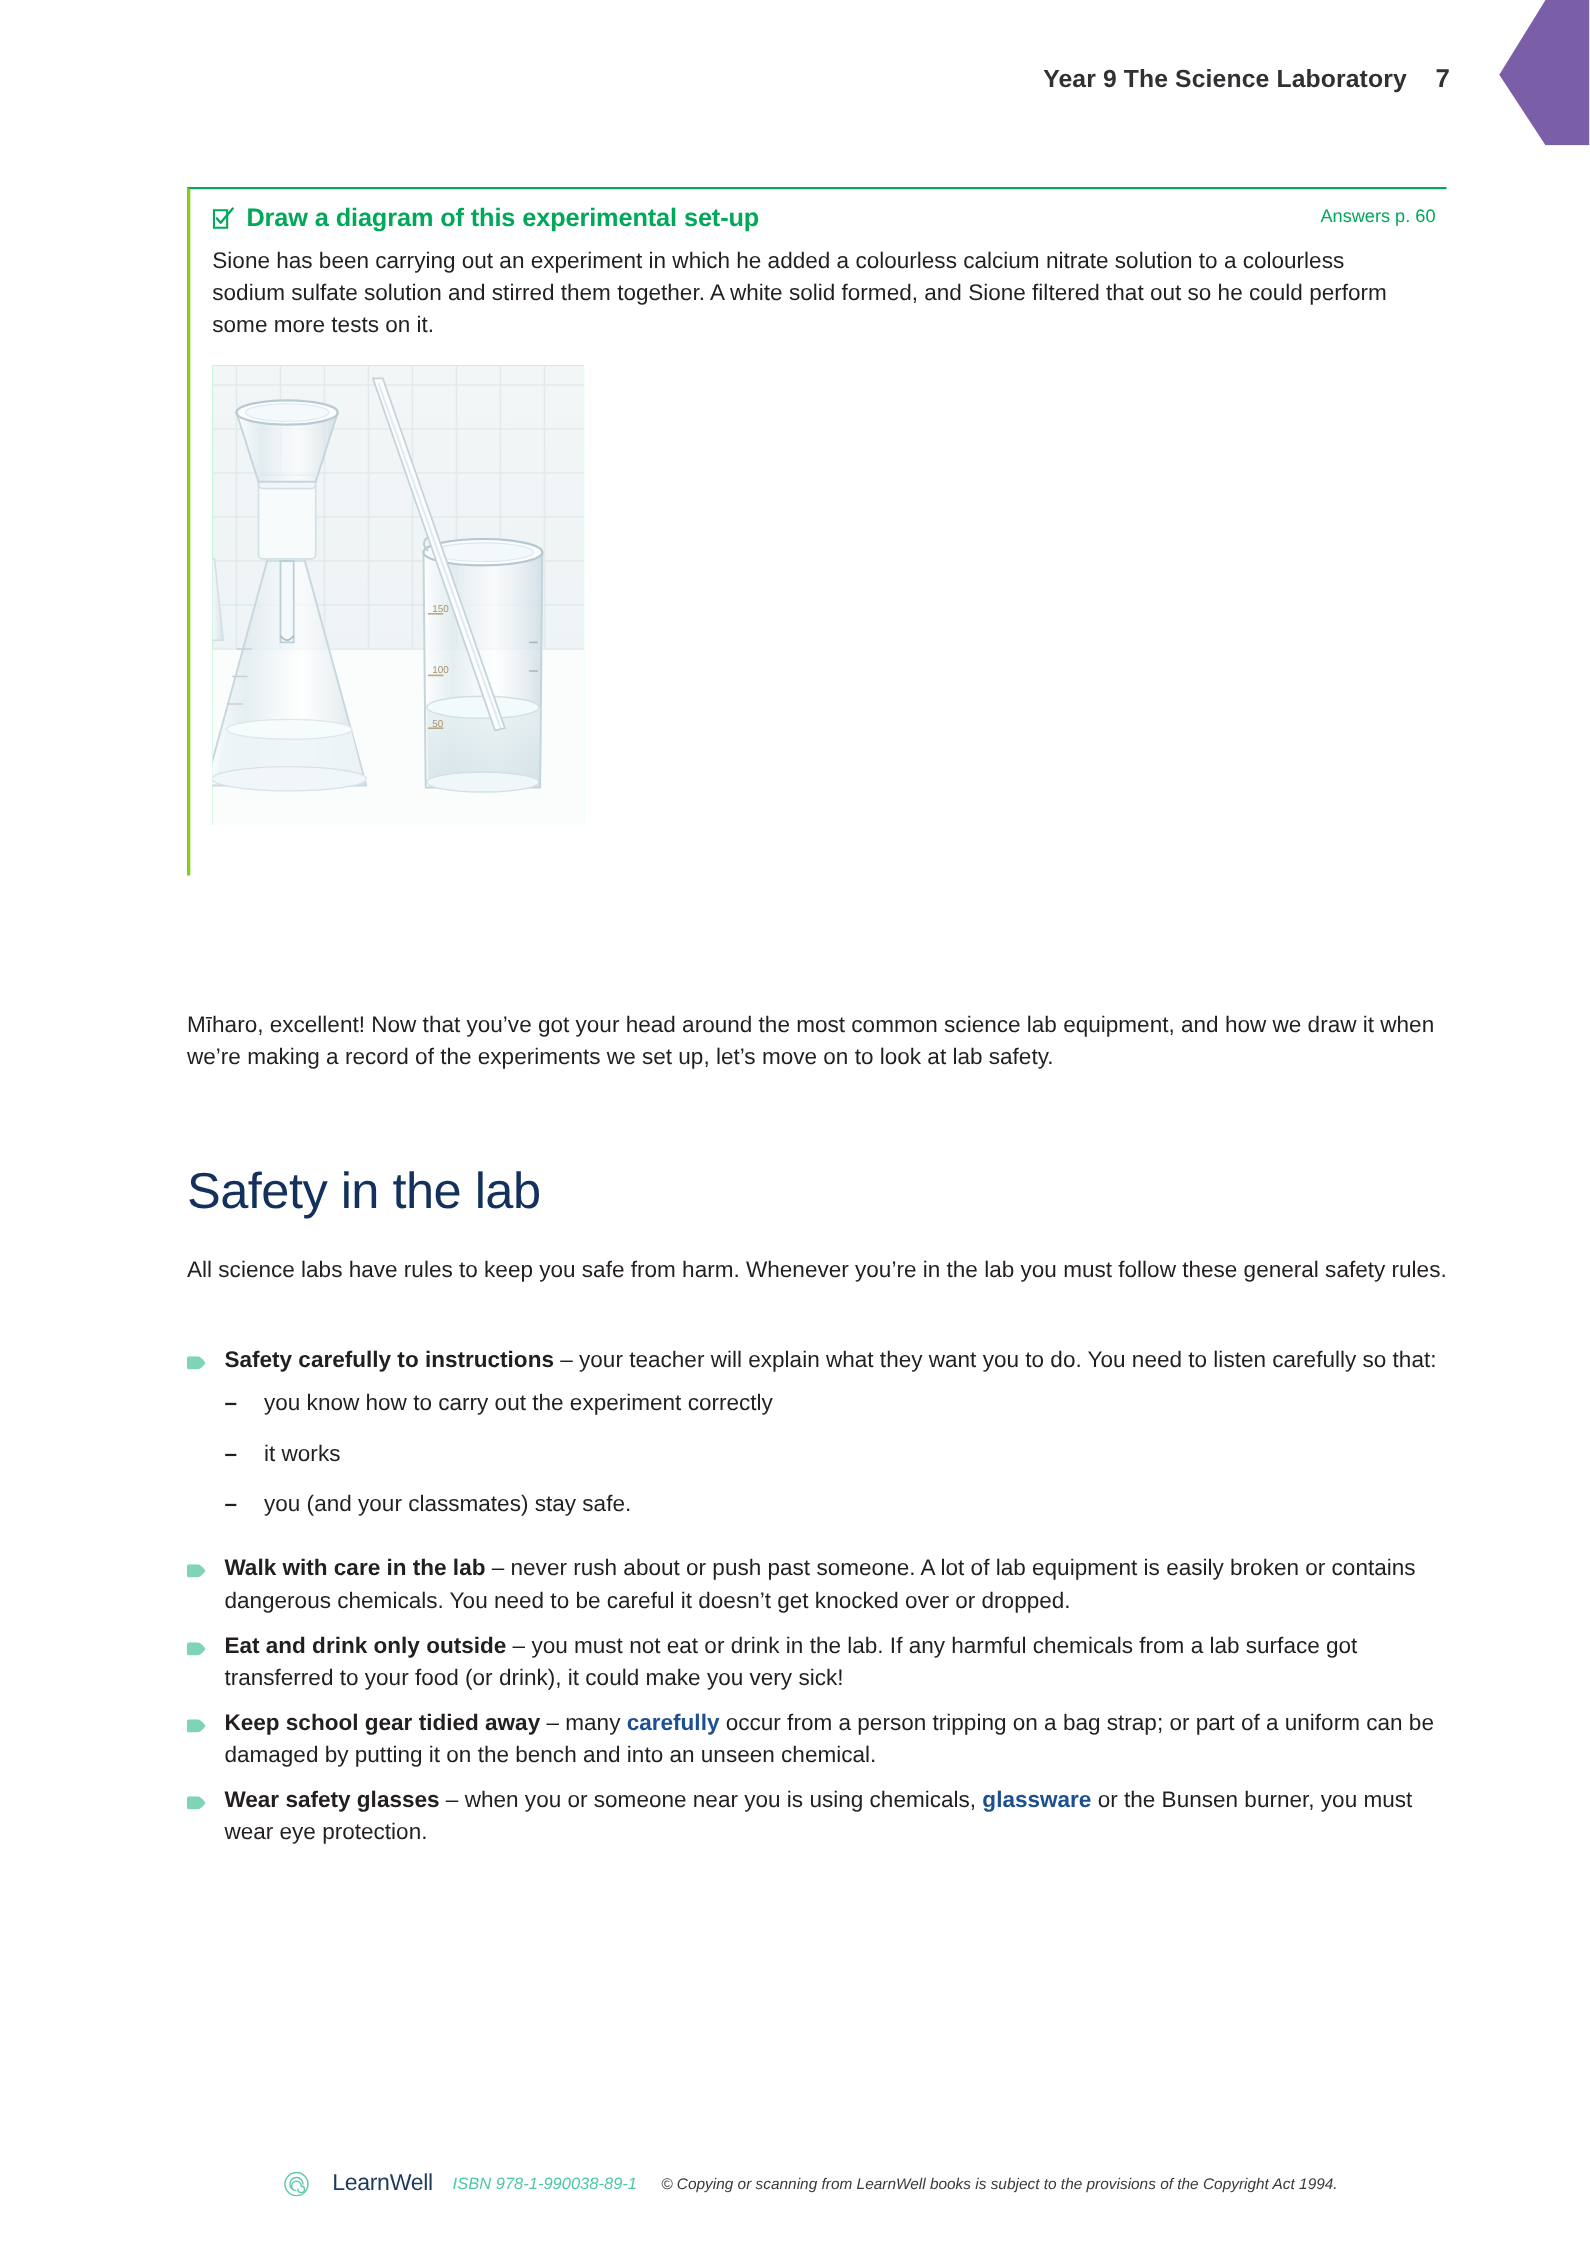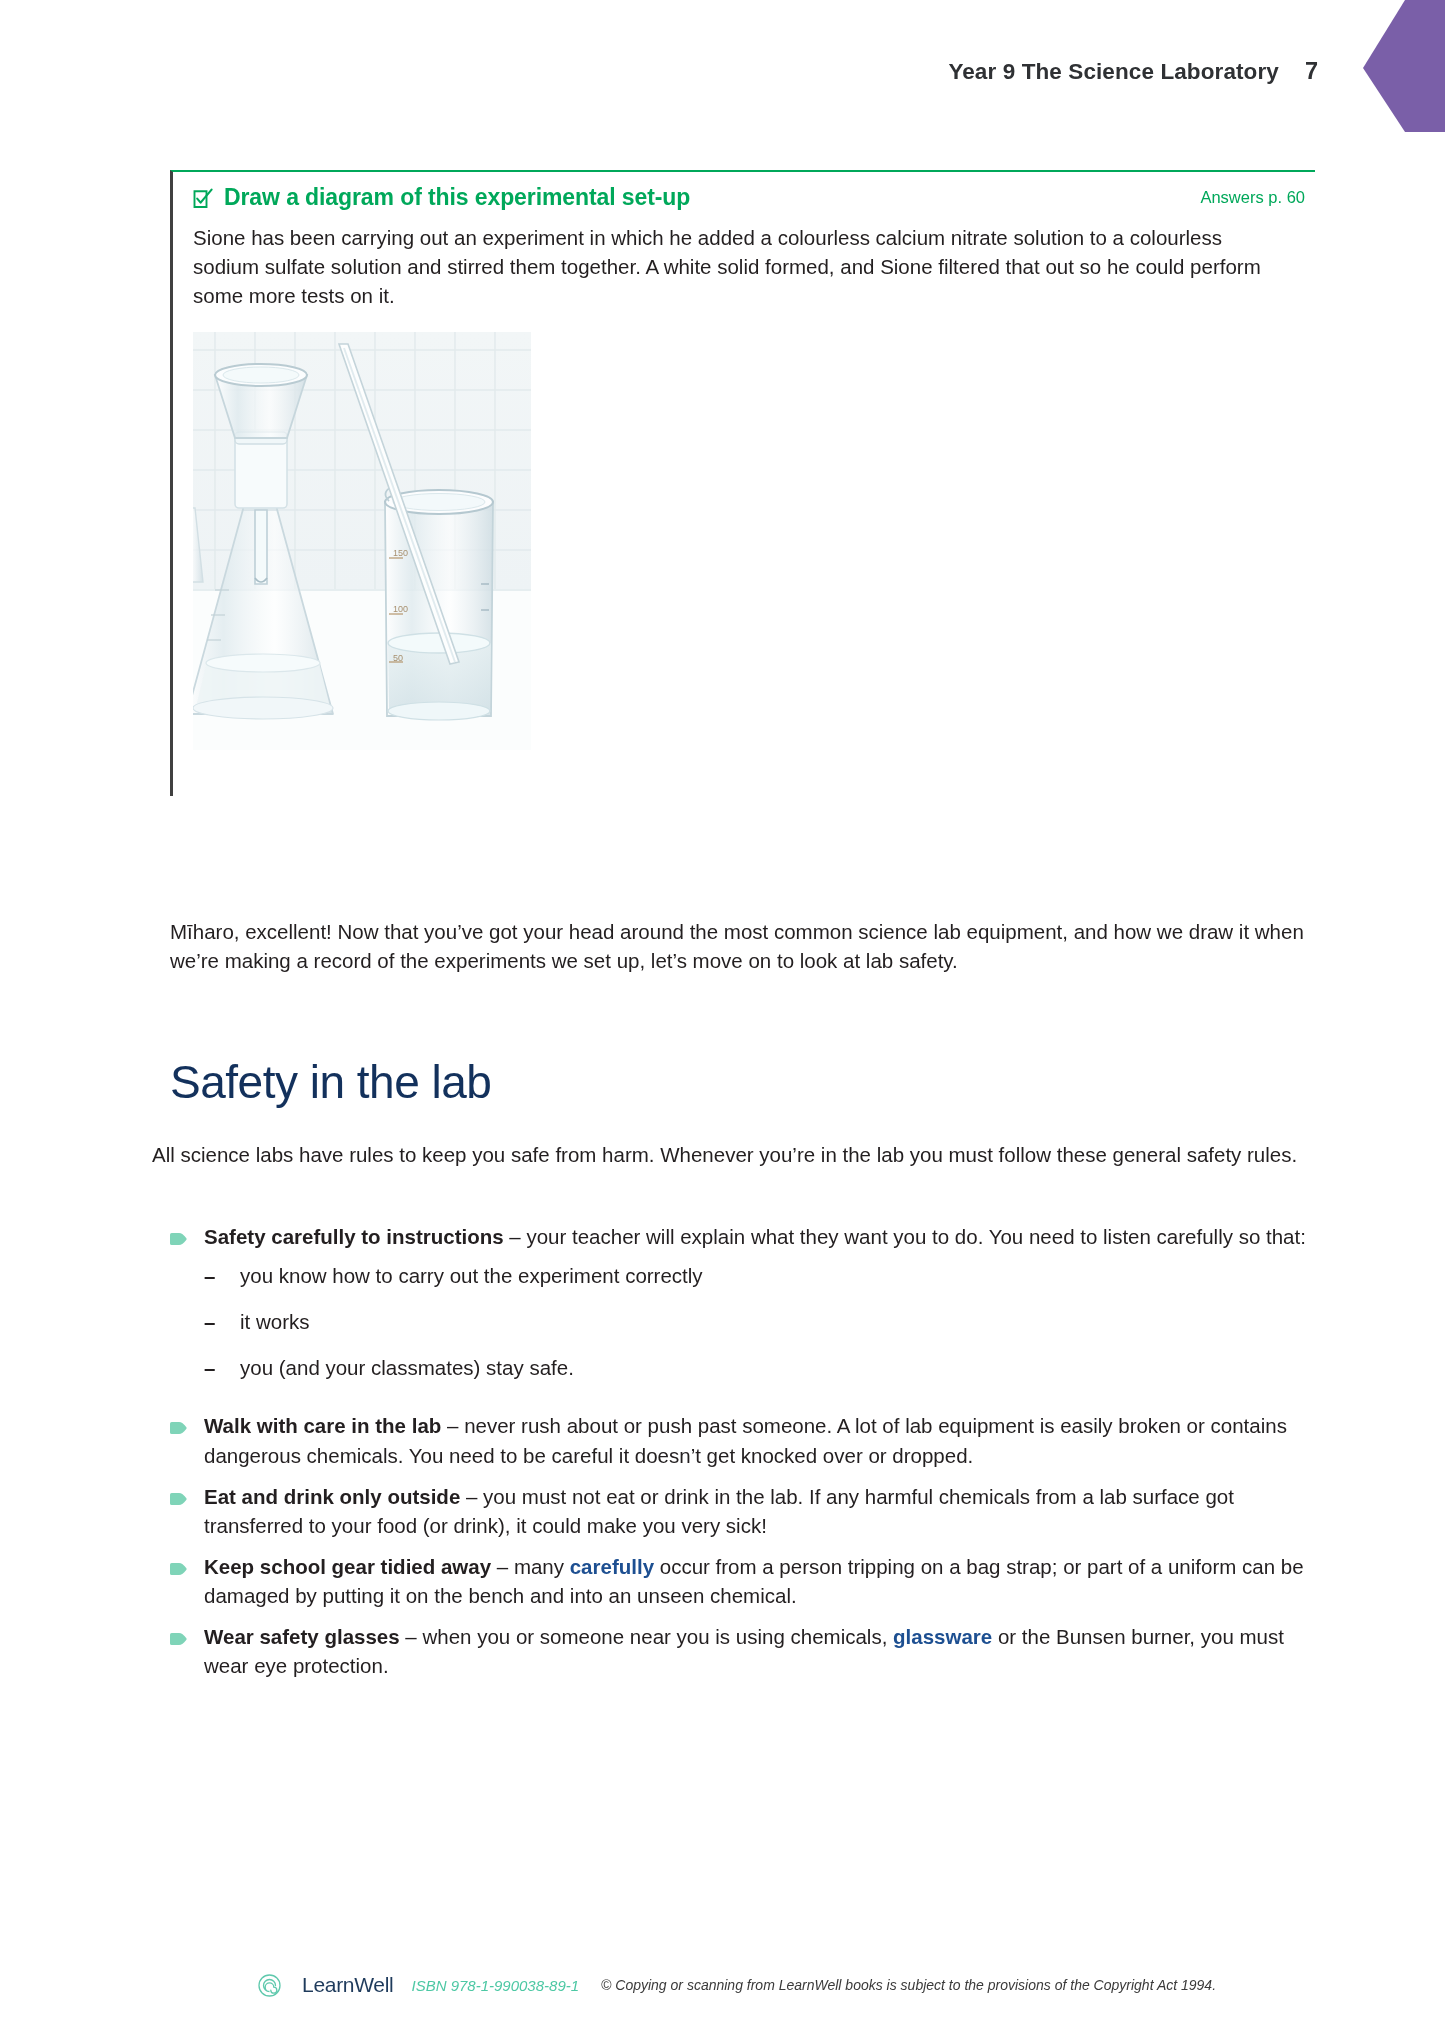--- a/index.html
+++ b/index.html
@@ -47,21 +47,21 @@
     color: #2f3134;
   }
 
   
   .activity-box {
     position: absolute;
     left: 170px;
     top: 170px;
     width: 1145px;
     border-top: 2px solid #00a85a;
-    border-left: 3px solid #404040;
+    border-left: 3px solid #84cc16;
     box-sizing: border-box;
     padding: 12px 0 0 0;
   }
   .activity-head {
     display: flex;
     align-items: center;
     padding: 0 10px 0 20px;
     margin-bottom: 12px;
   }
   .check-icon {
@@ -127,21 +127,21 @@
     font-size: 46px;
     font-weight: normal;
     color: #13315c;
     margin: 0;
     letter-spacing: -0.5px;
   }
 
   
   .intro-para {
     position: absolute;
-    left: 152px;
+    left: 170px;
     top: 1140px;
     width: 1150px;
     font-size: 20.5px;
     line-height: 1.42;
     margin: 0;
     color: #231f20;
   }
 
   
   .rules {

